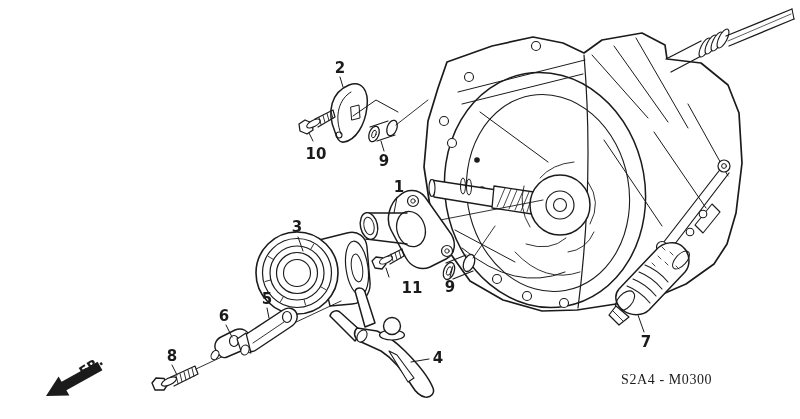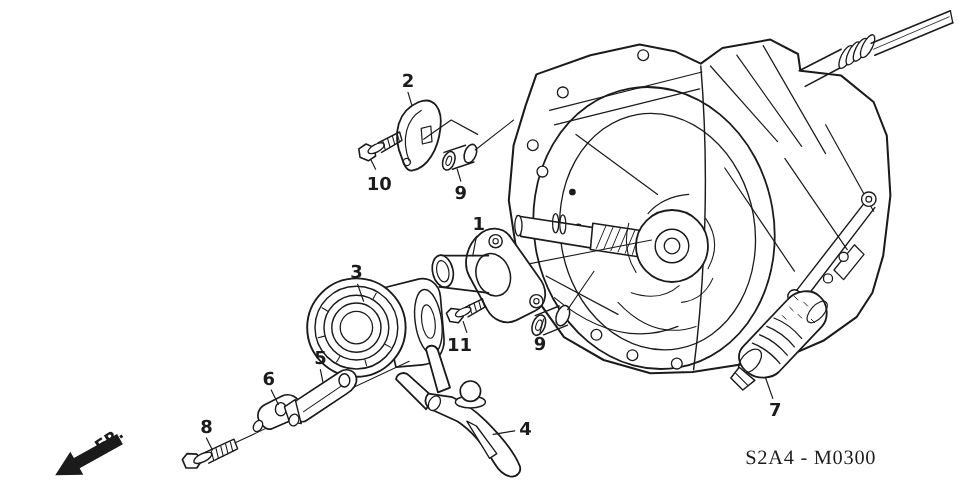--- a/index.html
+++ b/index.html
@@ -3,21 +3,21 @@
 <meta charset="utf-8">
 <style>
   html,body{margin:0;padding:0;background:#fff;}
   .stage{position:relative;width:800px;height:419px;background:#ffffff;overflow:hidden;
          font-family:"DejaVu Sans",sans-serif;}
   .stage svg{position:absolute;left:0;top:0;}
   .callout{position:absolute;transform:translate(-50%,-50%);
            font-family:"DejaVu Sans",sans-serif;font-weight:bold;
            font-size:15px;line-height:1;color:#1b1b1b;white-space:nowrap;}
   .diagram-code{position:absolute;left:621px;top:372px;
-                font-family:"Liberation Serif",serif;font-size:17px;
+                font-family:"Liberation Serif",serif;font-size:14px;
                 letter-spacing:0.6px;color:#1b1b1b;white-space:nowrap;}
 </style>
 </head>
 <body>
 
 <div class="stage">
 
 <svg width="800" height="419" viewBox="0 0 800 419" fill="none" stroke="#1b1b1b" stroke-linecap="round" stroke-linejoin="round">
 
   <g>
@@ -211,16 +211,16 @@
   <div class="callout" style="left:340px;top:68px">2</div>
   <div class="callout" style="left:297px;top:227px">3</div>
   <div class="callout" style="left:438px;top:358px">4</div>
   <div class="callout" style="left:267px;top:299px">5</div>
   <div class="callout" style="left:224px;top:316px">6</div>
   <div class="callout" style="left:646px;top:342px">7</div>
   <div class="callout" style="left:172px;top:356px">8</div>
   <div class="callout" style="left:384px;top:161px">9</div>
   <div class="callout" style="left:450px;top:287px">9</div>
   <div class="callout" style="left:316px;top:154px">10</div>
-  <div class="callout" style="left:383px;top:288px">11</div>
+  <div class="callout" style="left:412px;top:288px">11</div>
 
   <div class="diagram-code">S2A4 - M0300</div>
 </div>
 
 </body></html>

